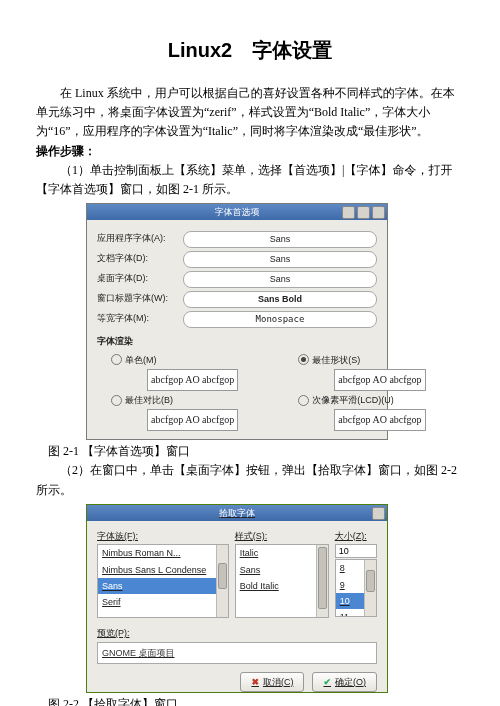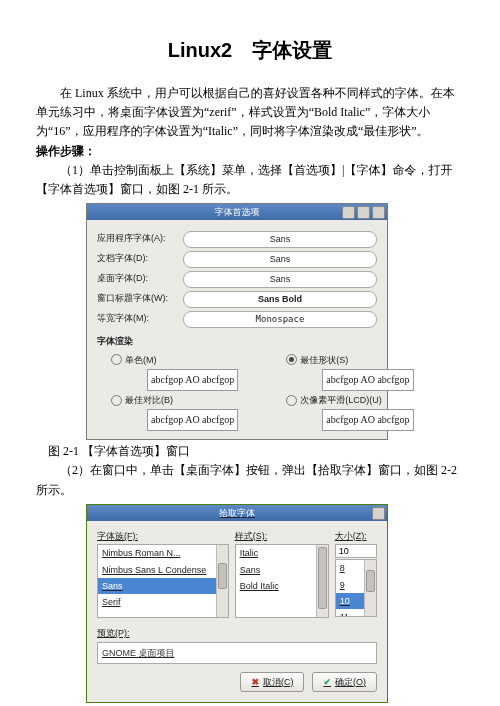--- a/index.html
+++ b/index.html
@@ -59,21 +59,21 @@
   .win2 {
     width: 300px;
     margin: 4px 0 2px 50px;
     border:1px solid #4d7c0f;
     background:#eceae5;
     font-family:sans-serif;
     font-size:9px;
     color:#222;
     text-decoration:underline;
   }
-  .win2 .body { padding:8px 10px 10px 10px; }
+  .win2 .body { padding:8px 10px 0 10px; }
   .cols { display:flex; gap:6px; }
   .colhdr { font-size:9px; margin-bottom:1px;}
   .listbox { border:1px solid #aaa; background:#fff; height:72px; overflow:hidden; position:relative;}
   .listbox .item { padding:1px 4px; font-size:9px; white-space:nowrap;}
   .listbox .item.sel { background:#4a86d2; color:#fff; }
   .scrollbar { position:absolute; right:0; top:0; bottom:0; width:11px; background:#e5e2dc; border-left:1px solid #bbb;}
   .scrollbar .thumb { position:absolute; left:1px; right:1px; top:18px; height:24px; background:#c6c2ba; border:1px solid #999; border-radius:2px;}
   .fam { flex:1.4; }
   .sty { flex:1; }
   .siz { flex:0.45; }
@@ -122,21 +122,21 @@
       <label>窗口标题字体(W):</label>
       <div class="w1input" style="font-weight:bold">Sans Bold</div>
     </div>
     <div class="row">
       <label>等宽字体(M):</label>
       <div class="w1input" style="font-family:monospace">Monospace</div>
     </div>
 
     <div class="section-h">字体渲染</div>
 
-    <div style="display:flex; gap:34px;justify-content:space-between;">
+    <div style="display:flex; gap:46px;justify-content:space-between;">
       <div>
         <div class="radio">
             <span class="dot"></span>
             <span>单色(M)</span>
           </div>
         <div class="sampcol" style="margin-left:14px;">
           <div class="sampbox">abcfgop AO abcfgop</div>
         </div>
         <div class="radio">
             <span class="dot"></span>

